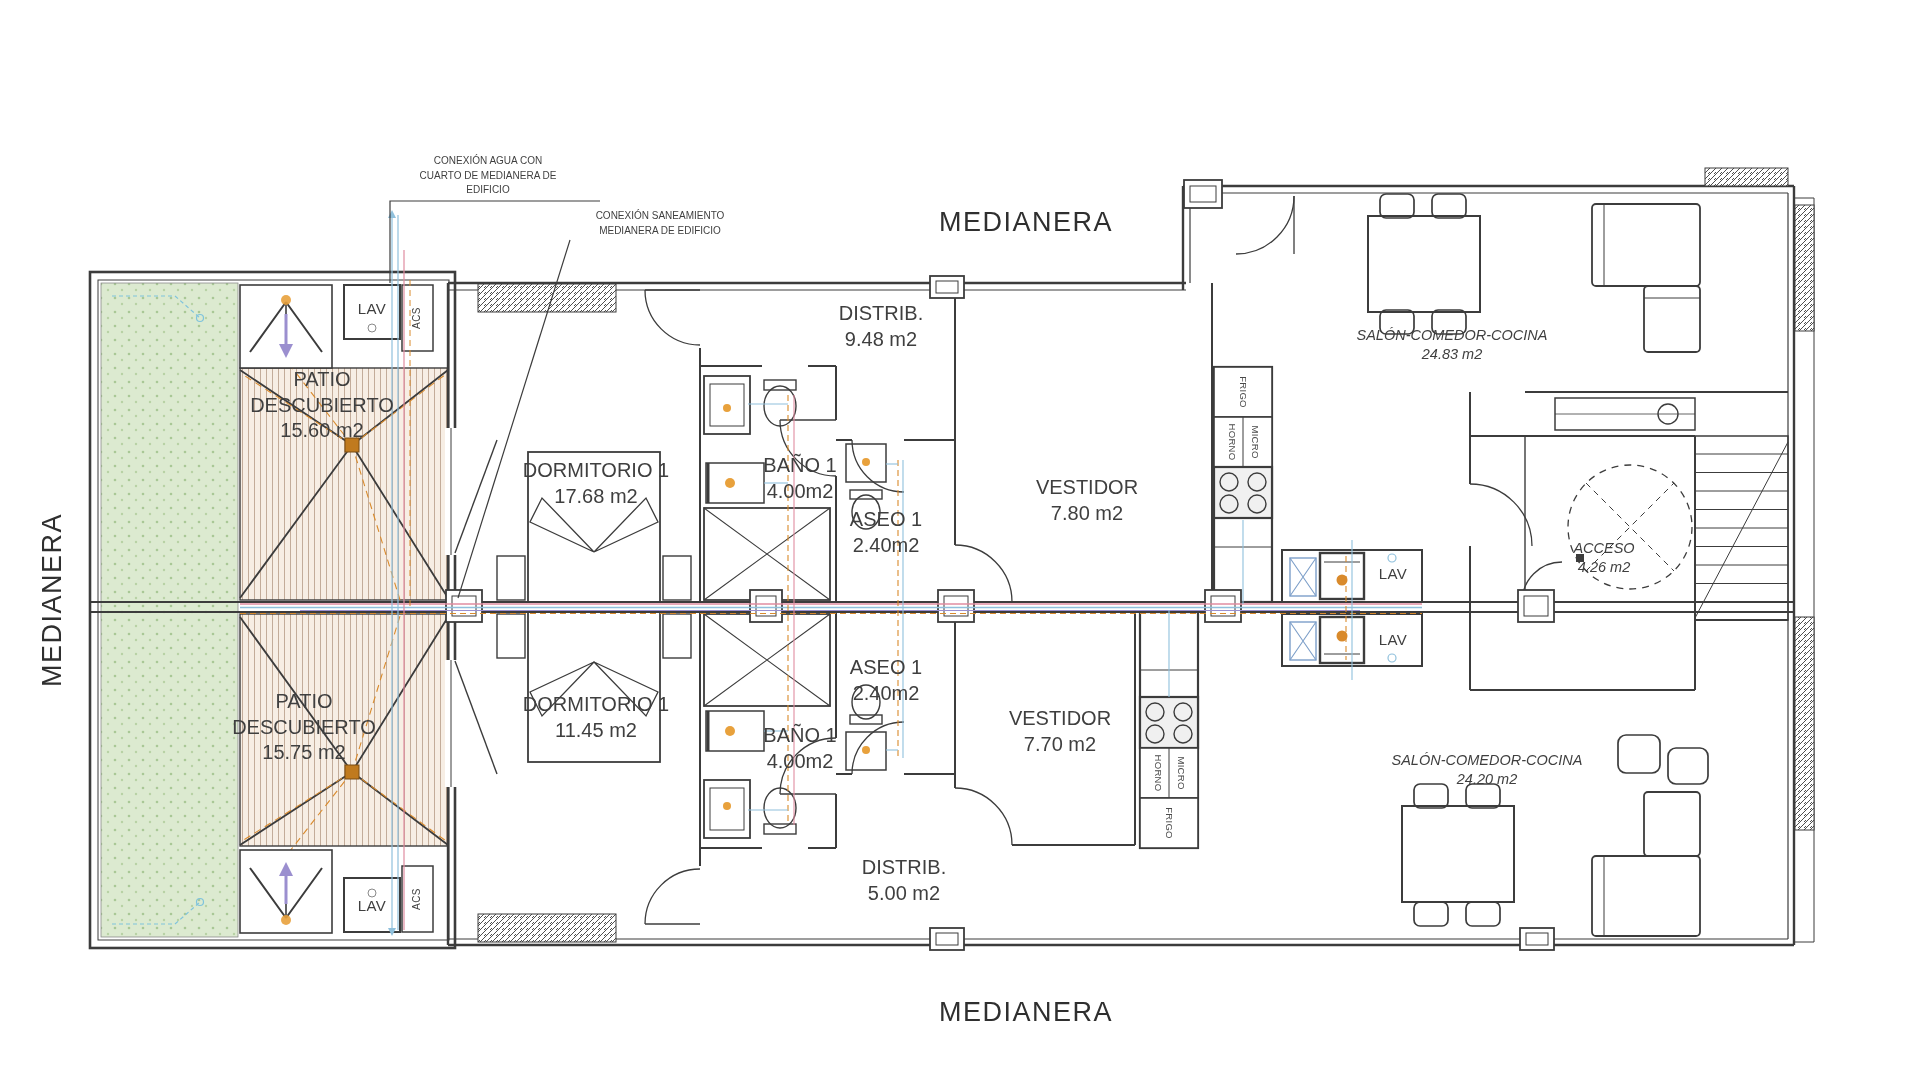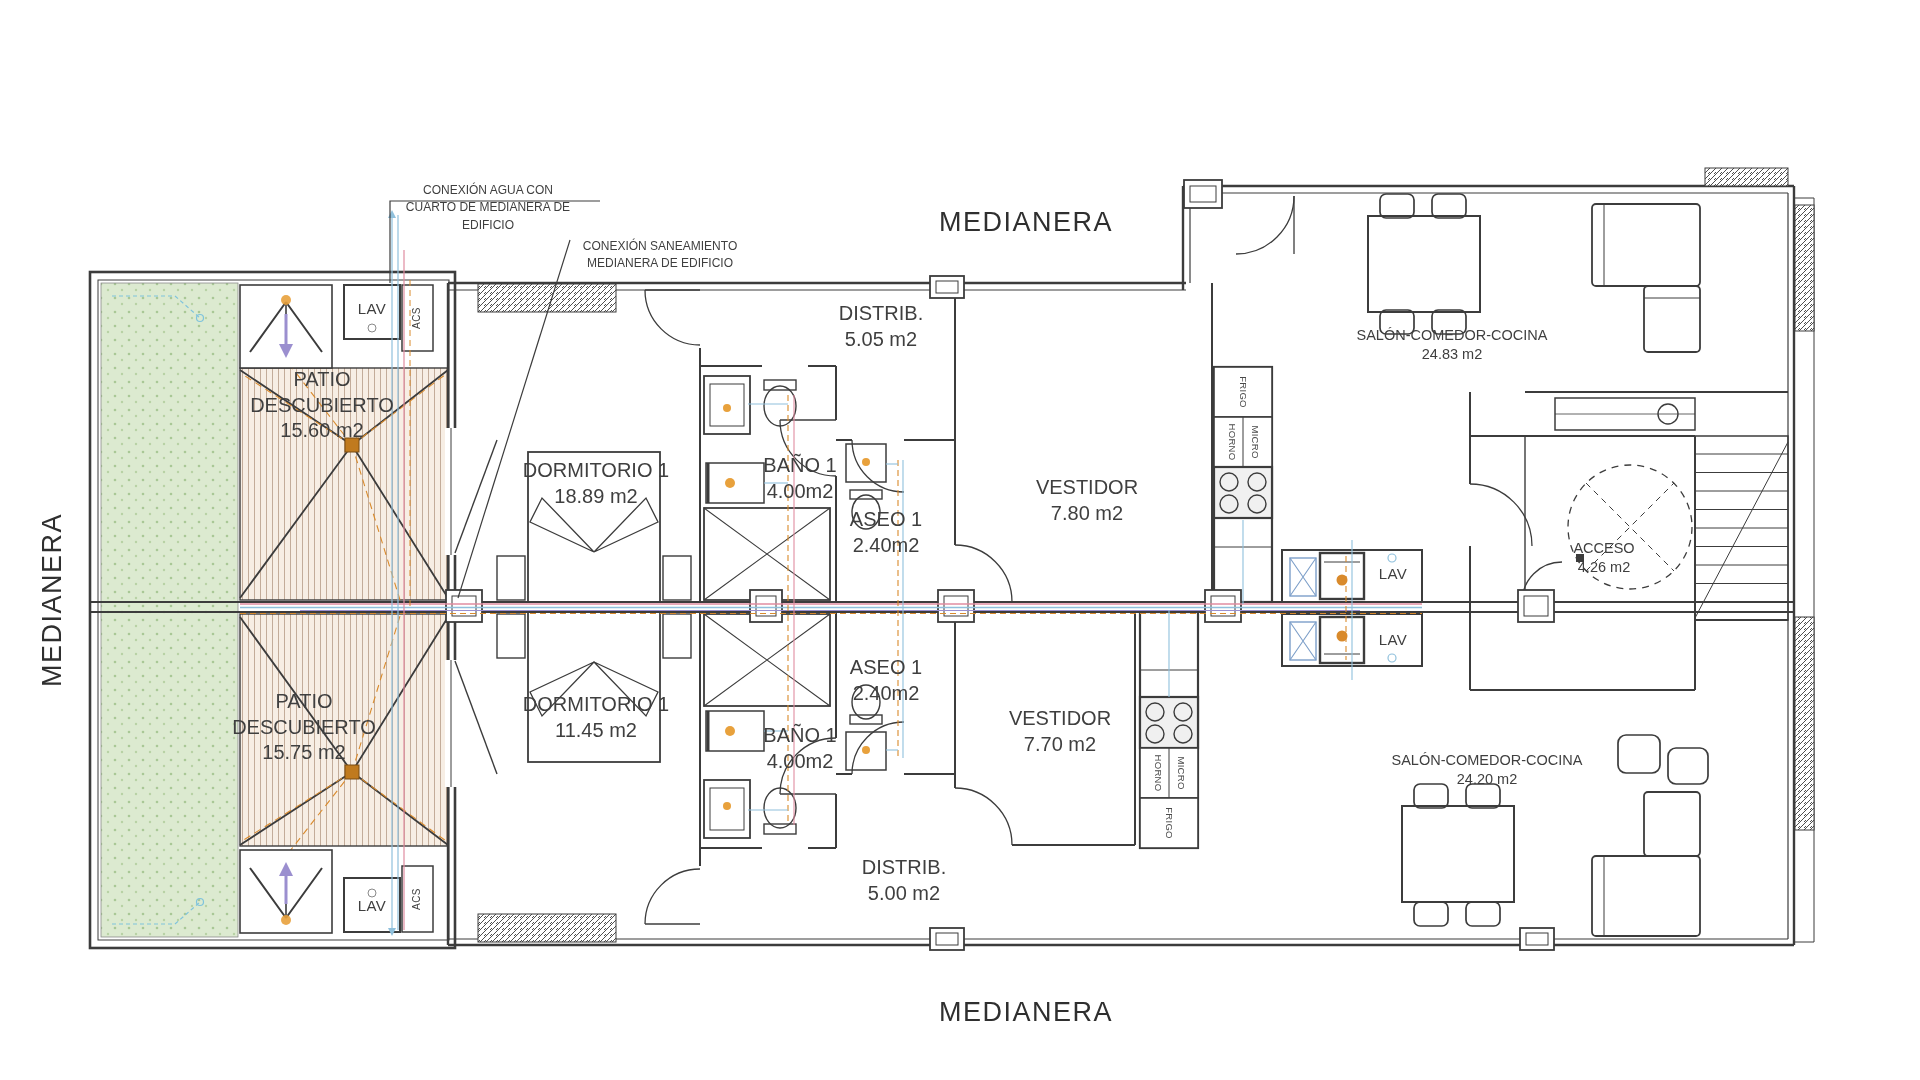--- a/index.html
+++ b/index.html
@@ -4,22 +4,22 @@
 <style>
   html,body{margin:0;padding:0;background:#ffffff;}
   #plan{position:relative;width:1920px;height:1080px;background:#ffffff;overflow:hidden;
         font-family:"Liberation Sans",sans-serif;}
   #linework{position:absolute;left:0;top:0;}
   .lbl{position:absolute;transform:translate(-50%,-50%);text-align:center;color:#3f3f3f;
        font-size:20px;line-height:1.28;white-space:nowrap;}
   .big{font-size:27px;letter-spacing:1.5px;color:#2f2f2f;}
   .vert{transform:translate(-50%,-50%) rotate(-90deg);}
   .rot90{transform:translate(-50%,-50%) rotate(90deg);}
-  .small{font-size:12px;line-height:1.45;margin-top:32px;}
-  .mid{font-size:14.5px;}
+  .small{font-size:10px;line-height:1.45;}
+  .mid{font-size:14.5px;font-style:italic;}
   .lavt{font-size:15px;letter-spacing:.5px;}
   .acst{font-size:10px;letter-spacing:.5px;}
   .appl{font-size:9.5px;letter-spacing:.3px;color:#4a4a4a;}
 </style>
 </head>
 <body>
 
 <div id="plan">
 
 <svg id="linework" width="1920" height="1080" viewBox="0 0 1920 1080" xmlns="http://www.w3.org/2000/svg">
@@ -397,21 +397,21 @@
     <div>15.60 m2</div>
   </div>
   <div class="lbl" style="left:304px;top:727px">
     <div>PATIO</div>
     <div>DESCUBIERTO</div>
     <div>15.75 m2</div>
   </div>
 
   <div class="lbl" style="left:596px;top:484px">
     <div>DORMITORIO 1</div>
-    <div>18.89 m2</div>
+    <div>17.68 m2</div>
   </div>
   <div class="lbl" style="left:596px;top:718px">
     <div>DORMITORIO 1</div>
     <div>11.45 m2</div>
   </div>
 
   <div class="lbl" style="left:800px;top:479px">
     <div>BAÑO 1</div>
     <div>4.00m2</div>
   </div>
@@ -424,21 +424,21 @@
     <div>ASEO 1</div>
     <div>2.40m2</div>
   </div>
   <div class="lbl" style="left:886px;top:681px">
     <div>ASEO 1</div>
     <div>2.40m2</div>
   </div>
 
   <div class="lbl" style="left:881px;top:327px">
     <div>DISTRIB.</div>
-    <div>5.05 m2</div>
+    <div>9.48 m2</div>
   </div>
   <div class="lbl" style="left:904px;top:881px">
     <div>DISTRIB.</div>
     <div>5.00 m2</div>
   </div>
 
   <div class="lbl" style="left:1087px;top:501px">
     <div>VESTIDOR</div>
     <div>7.80 m2</div>
   </div>

